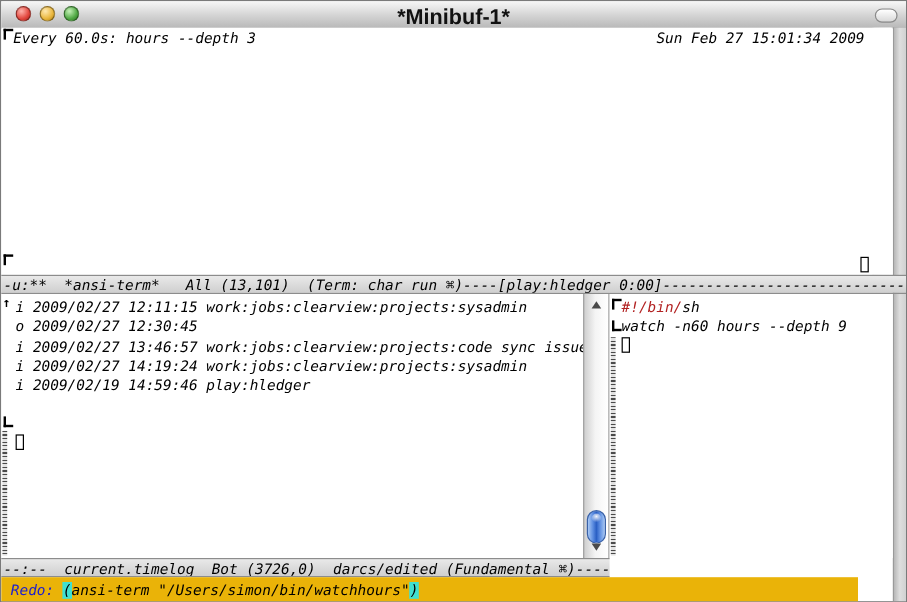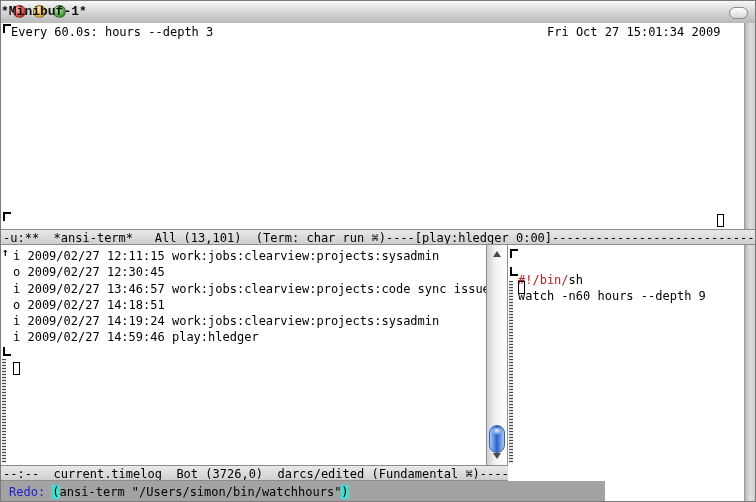--- a/index.html
+++ b/index.html
@@ -1,30 +1,30 @@
 <!DOCTYPE html>
 <html><head>
 <meta charset="utf-8">
 <style>
   html,body{margin:0;padding:0;background:#ffffff;}
   .frame{position:relative;width:756px;height:502px;overflow:hidden;background:#fff;
          font-family:"DejaVu Sans Mono","Liberation Mono",monospace;font-size:12px;
          border:1px solid #7a7a7a;box-sizing:border-box;}
-  .mono{font-family:"DejaVu Sans Mono","Liberation Mono",monospace;font-size:12px;white-space:pre;color:#000;}
+  .mono{font-family:"DejaVu Sans Mono","Liberation Mono",monospace;font-size:12px;white-space:pre;color:#000;font-style:italic;}
 
   
   .titlebar{position:absolute;left:0;top:0;right:0;height:22px;
             background:linear-gradient(#f7f7f7,#d3d3d3 55%,#b9b9b9);
             border-bottom:1px solid #6f6f6f;}
   .tl-btn{position:absolute;top:4px;width:13px;height:13px;border-radius:50%;border:1px solid rgba(0,0,0,.35);box-sizing:border-box;}
   .tl-red{left:12px;background:radial-gradient(circle at 35% 30%,#ffb3ab,#e2463d 60%,#9e2018);}
   .tl-yellow{left:32px;background:radial-gradient(circle at 35% 30%,#ffe9b0,#e9b63c 60%,#a87a12);}
   .tl-green{left:52px;background:radial-gradient(circle at 35% 30%,#c6f2b8,#4fa843 60%,#2b6e1e);}
-  .title{position:absolute;left:0;right:0;top:3px;text-align:left;
-         font-family:Liberation Mono, monospace;font-size:13px;font-weight:bold;color:#111;}
+  .title{position:absolute;left:0;right:0;top:3px;text-align:center;
+         font-family:Liberation Sans, sans-serif;font-size:18px;font-weight:bold;color:#111;}
   .pill{position:absolute;right:7px;top:6px;width:17px;height:10px;border-radius:6px;
         border:1px solid #8a8a8a;background:linear-gradient(#ffffff,#d8d8d8);}
 
   
   .right-strip{position:absolute;left:743px;top:22px;width:13px;bottom:0;
                background:linear-gradient(90deg,#b7b7b7,#dedede 40%,#cccccc);border-left:1px solid #9a9a9a;box-sizing:border-box;}
   .track-empty{position:absolute;left:726px;width:16px;background:linear-gradient(90deg,#d9d9d9,#f3f3f3 45%,#fbfbfb);
                border-left:1px solid #c4c4c4;box-sizing:border-box;}
   .track-top{top:22px;height:206px;}
   .track-bottom{top:244px;height:220px;}
@@ -50,40 +50,40 @@
   .modeline .mono{position:relative;top:1px;left:2px;}
   .modeline-term{position:absolute;left:0;top:228px;width:756px;height:16px;}
   .modeline-row{position:absolute;left:0;top:464px;width:756px;height:16px;}
   .modeline-left{position:absolute;left:0;top:0;width:507px;height:16px;}
   .modeline-right{position:absolute;left:507px;top:0;width:249px;height:16px;}
 
   .bottom-area{position:absolute;left:0;top:244px;width:756px;height:220px;}
   .timelog-pane{position:absolute;left:0;top:0;width:485px;height:220px;background:#fff;overflow:hidden;}
   .timelog-lines{position:absolute;left:12px;top:3px;line-height:16.3px;}
   .script-pane{position:absolute;left:507px;top:0;width:236px;height:220px;background:#fff;overflow:hidden;}
-  .script-lines{position:absolute;left:10px;top:3px;line-height:16.3px;margin-top:24px;}
+  .script-lines{position:absolute;left:10px;top:3px;line-height:16.3px;}
   .sh-red{color:#b22222;}
 
   
   .scrollbar{position:absolute;left:485px;top:0;width:22px;height:220px;box-sizing:border-box;
              border-left:1px solid #8e8e8e;border-right:1px solid #8e8e8e;
              background:linear-gradient(90deg,#cfcfcf,#f4f4f4 45%,#ffffff);}
   .sb-btn{position:absolute;left:0;width:20px;height:16px;}
   .sb-up{top:1px;}.sb-down{bottom:1px;}
   .tri{position:absolute;left:6px;width:0;height:0;border-left:4px solid transparent;border-right:4px solid transparent;}
   .tri-up{top:5px;border-bottom:6px solid #4a4a4a;}
   .tri-down{top:5px;border-top:6px solid #4a4a4a;}
   .sb-thumb{position:absolute;left:2px;top:180px;width:16px;height:28px;border-radius:8px;
             background:linear-gradient(90deg,#a8c8f4 0%,#5b8ce0 30%,#2a5fc4 50%,#5b8ce0 70%,#a8c8f4 100%);
             border:1px solid #3a62a8;box-sizing:border-box;}
   .sb-thumb:after{content:"";position:absolute;left:3px;top:2px;width:8px;height:8px;border-radius:50%;
             background:radial-gradient(circle at 50% 30%,rgba(255,255,255,.95),rgba(255,255,255,0) 70%);}
 
   
-  .minibuffer{position:absolute;left:0;top:480px;width:604px;height:22px;background:#a3a3a3;}
+  .minibuffer{position:absolute;left:0;top:480px;width:714px;height:22px;background:#eab308;}
   .minibuffer .mono{position:absolute;left:8px;top:4px;}
   .prompt{color:#2020cc;}
   .paren{background:#40e0d0;}
 </style>
 </head>
 <body>
 
 <div class="frame">
 
   <div class="titlebar">
@@ -95,40 +95,39 @@
   </div>
 
   <div class="right-strip"></div>
 
   <div class="track-empty track-top"></div>
   <div class="track-empty track-bottom"></div>
 
   <div class="term-pane">
     <div class="mark mark-tl" style="left:2px;top:1px;"></div>
     <div class="mono term-header-left">Every 60.0s: hours --depth 3</div>
-    <div class="mono term-header-right">Fri Oct 27 15:01:34 2009</div>
+    <div class="mono term-header-right">Sun Feb 27 15:01:34 2009</div>
     <div class="mark mark-tl" style="left:2px;top:189px;"></div>
     <div class="hcursor" style="left:716px;top:191px;"></div>
   </div>
 
   <div class="modeline modeline-term">
     <div class="mono">-u:**  *ansi-term*   All (13,101)  (Term: char run ⌘)----[play:hledger 0:00]--------------------------------------------</div>
   </div>
 
   <div class="bottom-area">
 
     <div class="timelog-pane">
       <div class="up-arrow" style="left:1px;top:2px;">↑</div>
       <div class="timelog-lines">
         <div class="mono">i 2009/02/27 12:11:15 work:jobs:clearview:projects:sysadmin</div>
         <div class="mono">o 2009/02/27 12:30:45</div>
         <div class="mono">i 2009/02/27 13:46:57 work:jobs:clearview:projects:code sync issue</div>
-        <div class="mono">o 2009/02/27 14:18:51</div>
         <div class="mono">i 2009/02/27 14:19:24 work:jobs:clearview:projects:sysadmin</div>
-        <div class="mono">i 2009/02/27 14:59:46 play:hledger</div>
+        <div class="mono">i 2009/02/19 14:59:46 play:hledger</div>
       </div>
       <div class="mark mark-bl" style="left:2px;top:102px;"></div>
       <div class="stripes" style="left:1px;top:114px;bottom:2px;"></div>
       <div class="hcursor" style="left:12px;top:117px;"></div>
     </div>
 
     <div class="scrollbar">
       <div class="sb-btn sb-up">
           <div class="tri tri-up"></div>
         </div>

